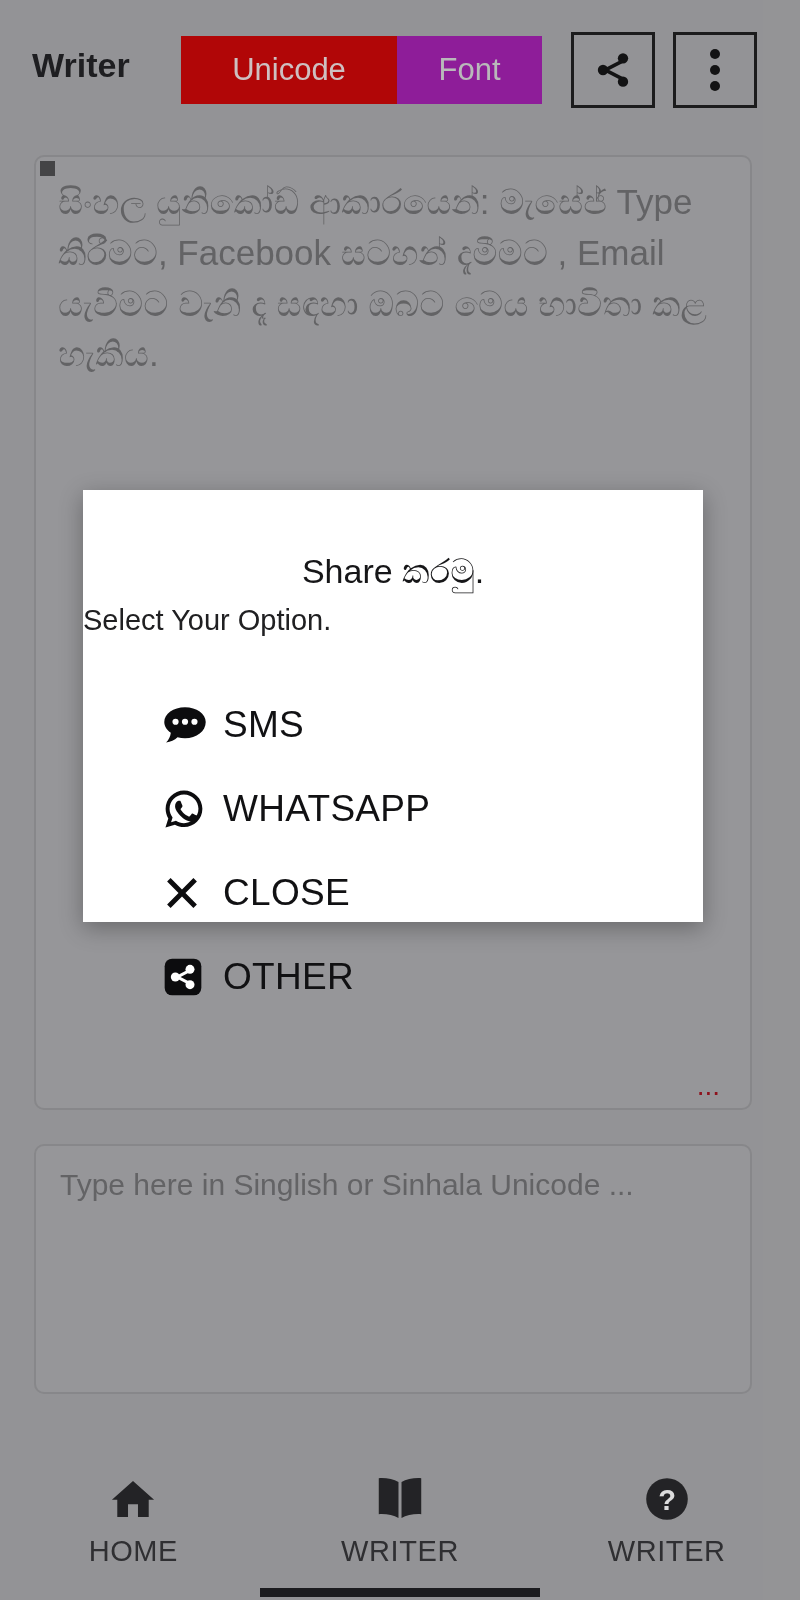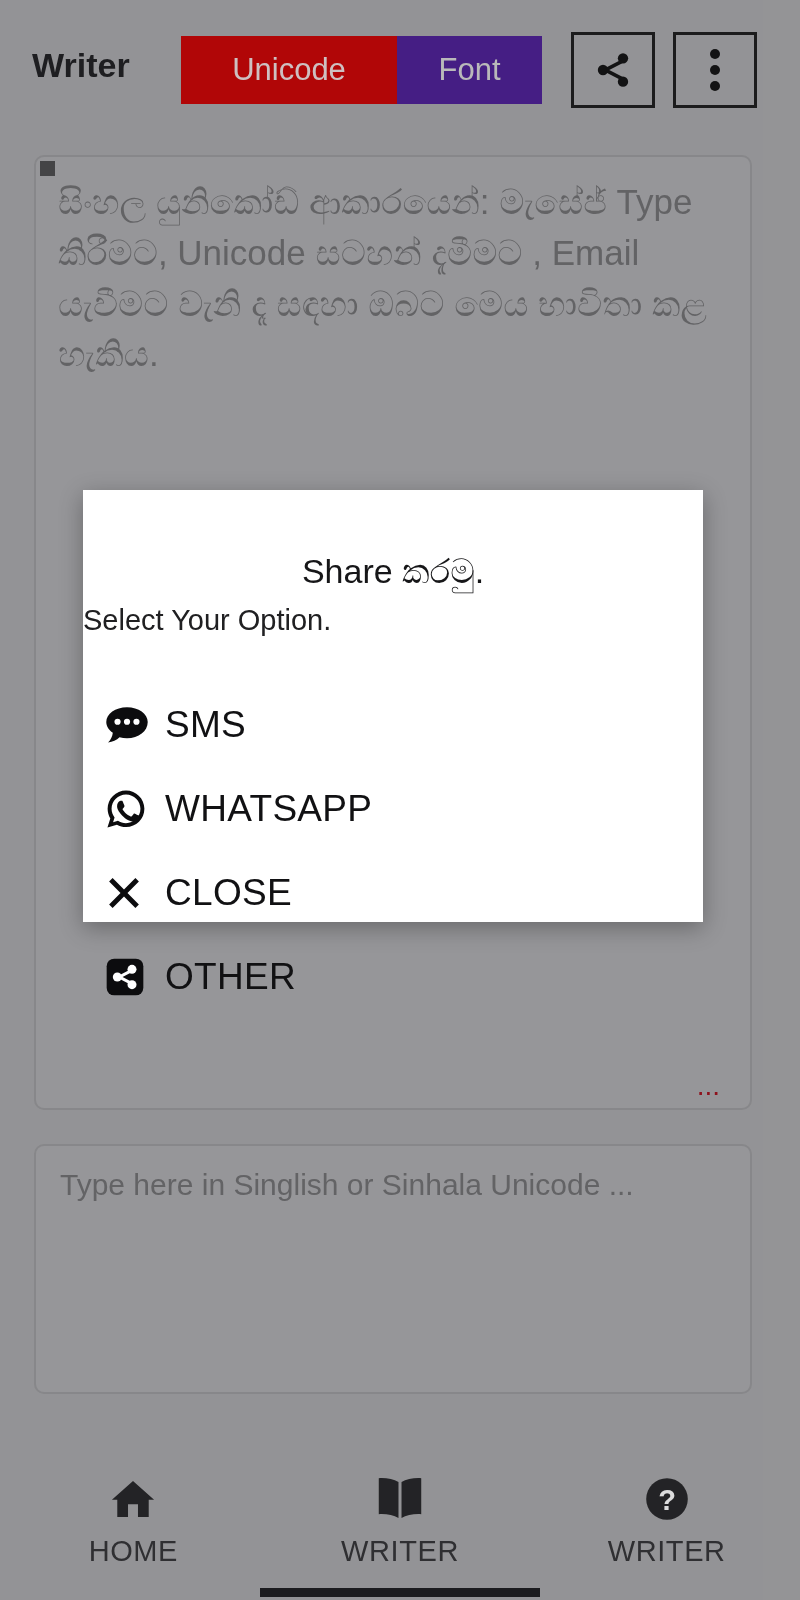--- a/index.html
+++ b/index.html
@@ -64,21 +64,21 @@
     font-family: "Liberation Sans", sans-serif;
   }
 
   .seg-btn.active {
     background: #cc0000;
     color: #efdede;
     width: 216px;
   }
 
   .seg-btn.inactive {
-    background: #4c1d95;
+    background: #a21caf;
     color: #d6d6d6;
     width: 145px;
   }
 
   .icon-box {
     position: absolute;
     top: 32px;
     width: 84px;
     height: 76px;
     border: 3px solid #1b1b1b;
@@ -229,21 +229,21 @@
 
   .dialog-subtitle {
     margin-top: 12px;
     text-align: left;
     font-size: 29px;
     color: #202022;
   }
 
   .dialog-options {
     margin-top: 46px;
-    padding-left: 22px;
+    padding-left: 80px;
   }
 
   .option-row {
     display: flex;
     align-items: center;
     height: 84px;
     cursor: pointer;
   }
 
   .option-icon {
@@ -293,21 +293,21 @@
       <span class="dots-vert">
         <i></i>
           <i></i>
           <i></i>
       </span>
     </div>
   </div>
 
   <div class="editor-box">
     <span class="sel-handle"></span>
-    <div class="editor-text">සිංහල යුනිකෝඩ් ආකාරයෙන්: මැසේජ් Type කිරීමට, Unicode සටහන් දැමීමට , Email යැවීමට වැනි දෑ සඳහා ඔබට මෙය භාවිතා කළ හැකිය.</div>
+    <div class="editor-text">සිංහල යුනිකෝඩ් ආකාරයෙන්: මැසේජ් Type කිරීමට, Facebook සටහන් දැමීමට , Email යැවීමට වැනි දෑ සඳහා ඔබට මෙය භාවිතා කළ හැකිය.</div>
     <div class="editor-footnote">...</div>
   </div>
 
   <div class="input-box">
     <div class="input-placeholder">Type here in Singlish or Sinhala Unicode ...</div>
   </div>
 
   <div class="bottomnav">
 
     <div class="nav-item">

